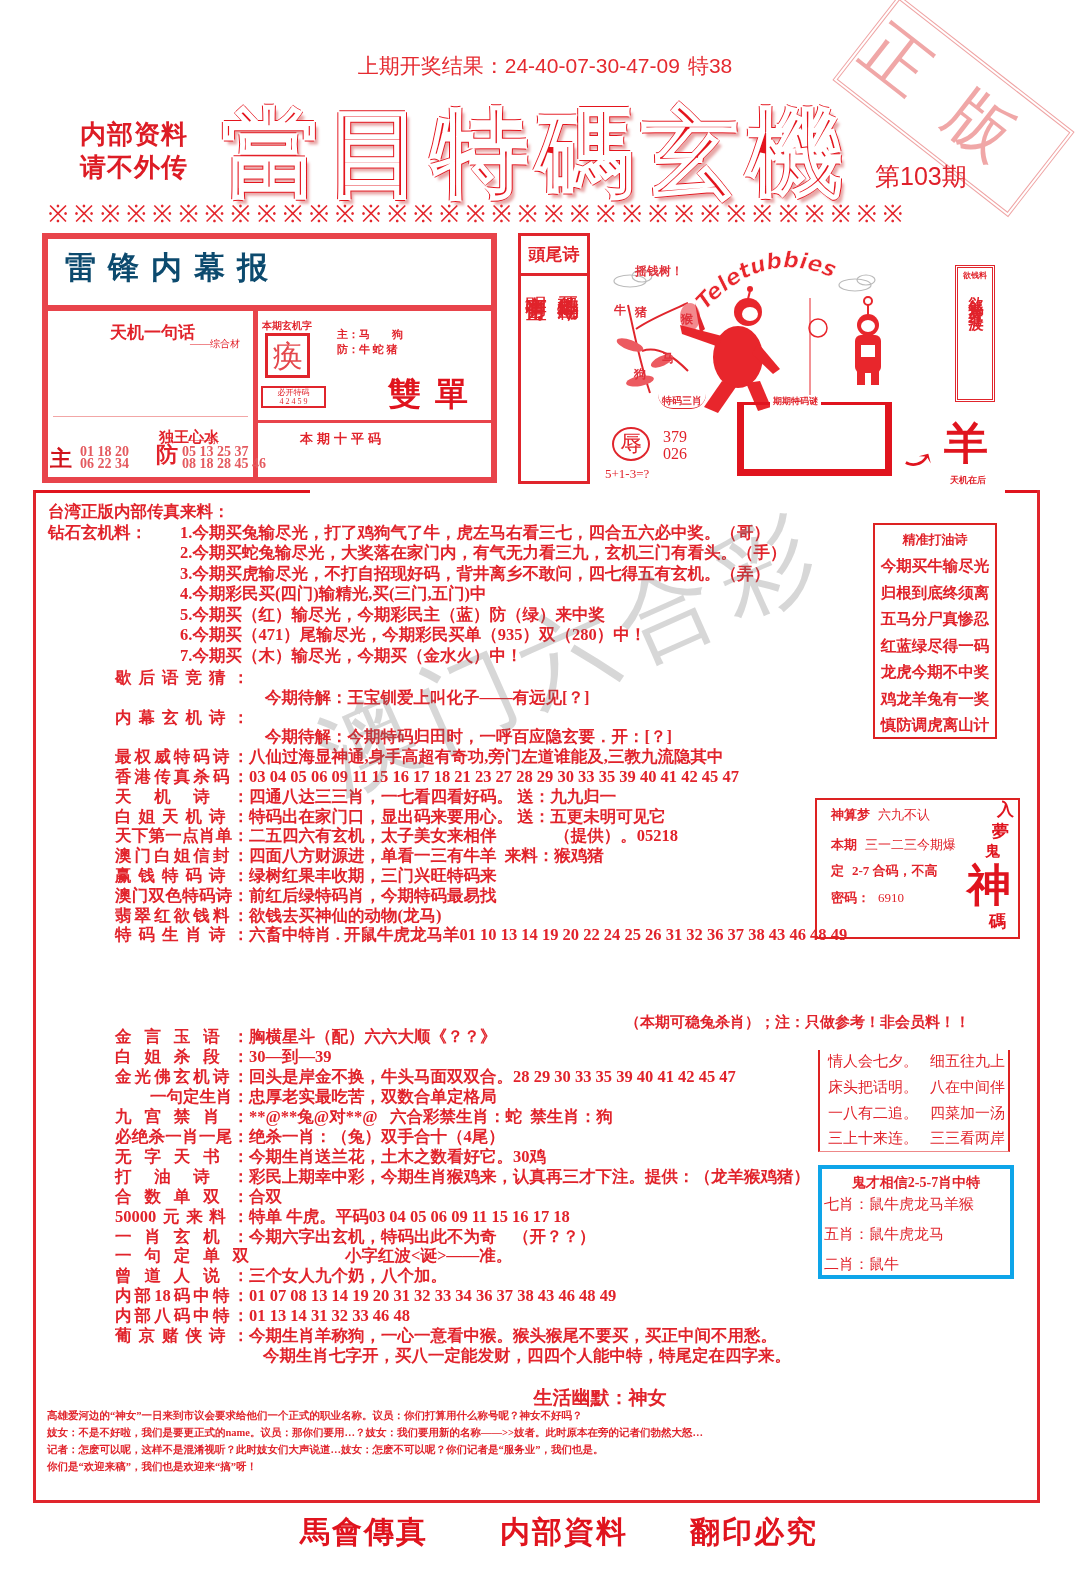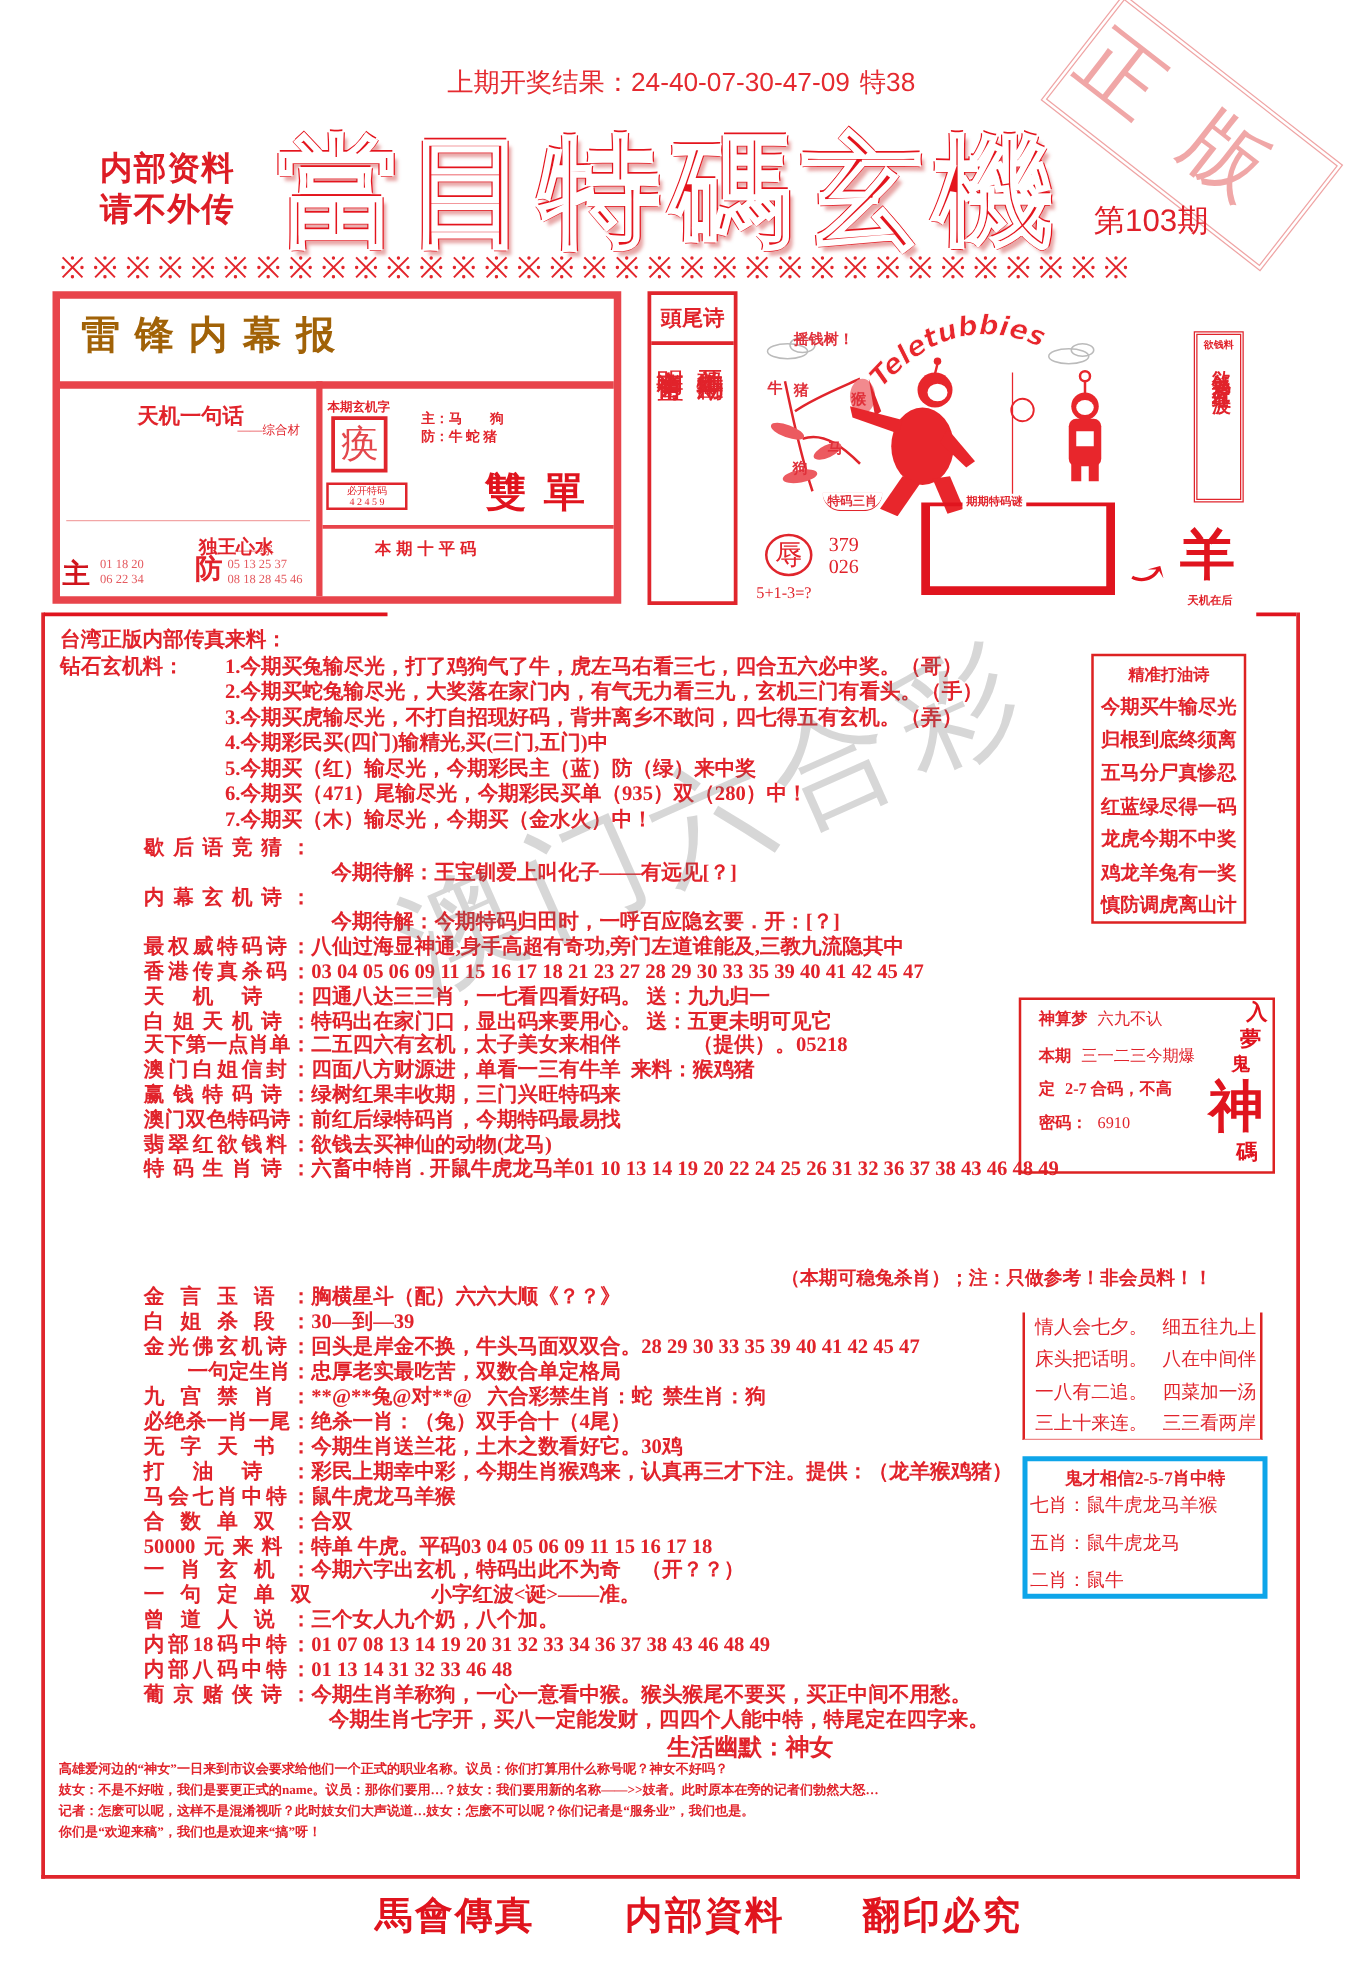--- a/index.html
+++ b/index.html
@@ -16,29 +16,29 @@
          -webkit-text-stroke:2px #fff;white-space:nowrap;
          text-shadow:-2px 0 #e4141d,2px 0 #e4141d,0 -2px #e4141d,0 2px #e4141d,4px 5px 3px rgba(190,0,0,.35);}
   .issue{left:875px;top:160px;font-size:25px;color:#e0202a;}
   .divider{left:48px;top:196px;font-size:24px;letter-spacing:6px;white-space:nowrap;color:#e3262c;}
   .stamp{left:842px;top:52px;width:215px;height:100px;transform:rotate(38deg);
          border:4px double rgba(226,90,90,.55);color:rgba(226,80,80,.5);font-size:66px;
          text-align:center;line-height:98px;letter-spacing:40px;}
 
   
   .lf{left:42px;top:233px;width:443px;height:238px;border:6px solid #e8444b;background:#fff;}
-  .lf .t{left:17px;top:8px;font-size:31px;font-weight:bold;letter-spacing:12px;color:#a16207;}
+  .lf .t{left:17px;top:8px;font-size:31px;font-weight:bold;letter-spacing:12px;color:#0c4a6e;}
   .lf .hbar{left:0;top:66px;width:443px;height:6px;background:#e8444b;}
   .lf .vbar{left:205px;top:66px;width:5px;height:172px;background:#e8444b;}
   .lf .s17{font-size:17px;font-weight:bold;}
   .lf .s10{font-size:10px;}
   .lf .rule{left:5px;top:177px;width:195px;height:1px;background:#f2a6a6;}
   .lf .rule2{left:210px;top:181px;width:233px;height:3px;background:#e8444b;}
   .lf .big{font-size:22px;font-weight:bold;}
-  .lf .tiny{font-size:10px;line-height:12px;color:#e45a5f;}
+  .lf .tiny{font-size:14px;line-height:12px;color:#e45a5f;font-weight:bold;}
   .lf .badge{left:217px;top:94px;width:39px;height:39px;border:3px solid #e0252c;text-align:center;font-size:30px;line-height:39px;color:#e4474c;}
   .lf .mo{left:213px;top:147px;width:61px;height:18px;border:2px solid #e0252c;text-align:center;font-size:8px;line-height:9px;}
   .lf .ds{left:340px;top:133px;font-size:33px;font-weight:bold;letter-spacing:14px;color:#e0141e;}
 
   
   .htp{left:518px;top:233px;width:66px;height:245px;border:3px solid #e0252c;}
   .htp .ttl{left:0;top:0;width:66px;height:37px;border-bottom:3px solid #e0252c;text-align:center;
             font-size:17px;font-weight:bold;line-height:37px;}
   .htp .col{top:46px;font-size:22px;writing-mode:vertical-rl;letter-spacing:-0.6px;line-height:24px;}
 
@@ -268,21 +268,20 @@
 
   <div class="abs txt lh20" style="left:115px;top:1027px;">
     <div class="row"><span class="lbl">金言玉语：</span><span class="val">胸横星斗（配）六六大顺《？？》</span></div>
     <div class="row"><span class="lbl">白姐杀段：</span><span class="val">30—到—39</span></div>
     <div class="row"><span class="lbl">金光佛玄机诗：</span><span class="val">回头是岸金不换，牛头马面双双合。28 29 30 33 35 39 40 41 42 45 47</span></div>
     <div class="row"><span class="lbl rt">一句定生肖：</span><span class="val">忠厚老实最吃苦，双数合单定格局</span></div>
     <div class="row"><span class="lbl">九宫禁肖：</span><span class="val">**@**兔@对**@   六合彩禁生肖：蛇  禁生肖：狗</span></div>
     <div class="row"><span class="lbl">必绝杀一肖一尾：</span><span class="val">绝杀一肖：（兔）双手合十（4尾）</span></div>
     <div class="row"><span class="lbl">无字天书：</span><span class="val">今期生肖送兰花，土木之数看好它。30鸡</span></div>
     <div class="row"><span class="lbl">打油诗：</span><span class="val">彩民上期幸中彩，今期生肖猴鸡来，认真再三才下注。提供：（龙羊猴鸡猪）</span></div>
-    <div class="row"><span class="lbl">马会七肖中特：</span><span class="val">鼠牛虎龙马羊猴</span></div>
     <div class="row"><span class="lbl">合数单双：</span><span class="val">合双</span></div>
     <div class="row"><span class="lbl">50000元来料：</span><span class="val">特单 牛虎。平码03 04 05 06 09 11 15 16 17 18</span></div>
     <div class="row"><span class="lbl">一肖玄机：</span><span class="val">今期六字出玄机，特码出此不为奇    （开？？）</span></div>
     <div class="row"><span class="lbl">一句定单双</span><span class="val ind">小字红波&lt;诞&gt;——准。</span></div>
     <div class="row"><span class="lbl">曾道人说：</span><span class="val">三个女人九个奶，八个加。</span></div>
     <div class="row"><span class="lbl">内部18码中特：</span><span class="val">01 07 08 13 14 19 20 31 32 33 34 36 37 38 43 46 48 49</span></div>
     <div class="row"><span class="lbl">内部八码中特：</span><span class="val">01 13 14 31 32 33 46 48</span></div>
     <div class="row"><span class="lbl">葡京赌侠诗：</span><span class="val">今期生肖羊称狗，一心一意看中猴。猴头猴尾不要买，买正中间不用愁。</span></div>
     <div class="row" style="padding-left:148px;">今期生肖七字开，买八一定能发财，四四个人能中特，特尾定在四字来。</div>
   </div>

